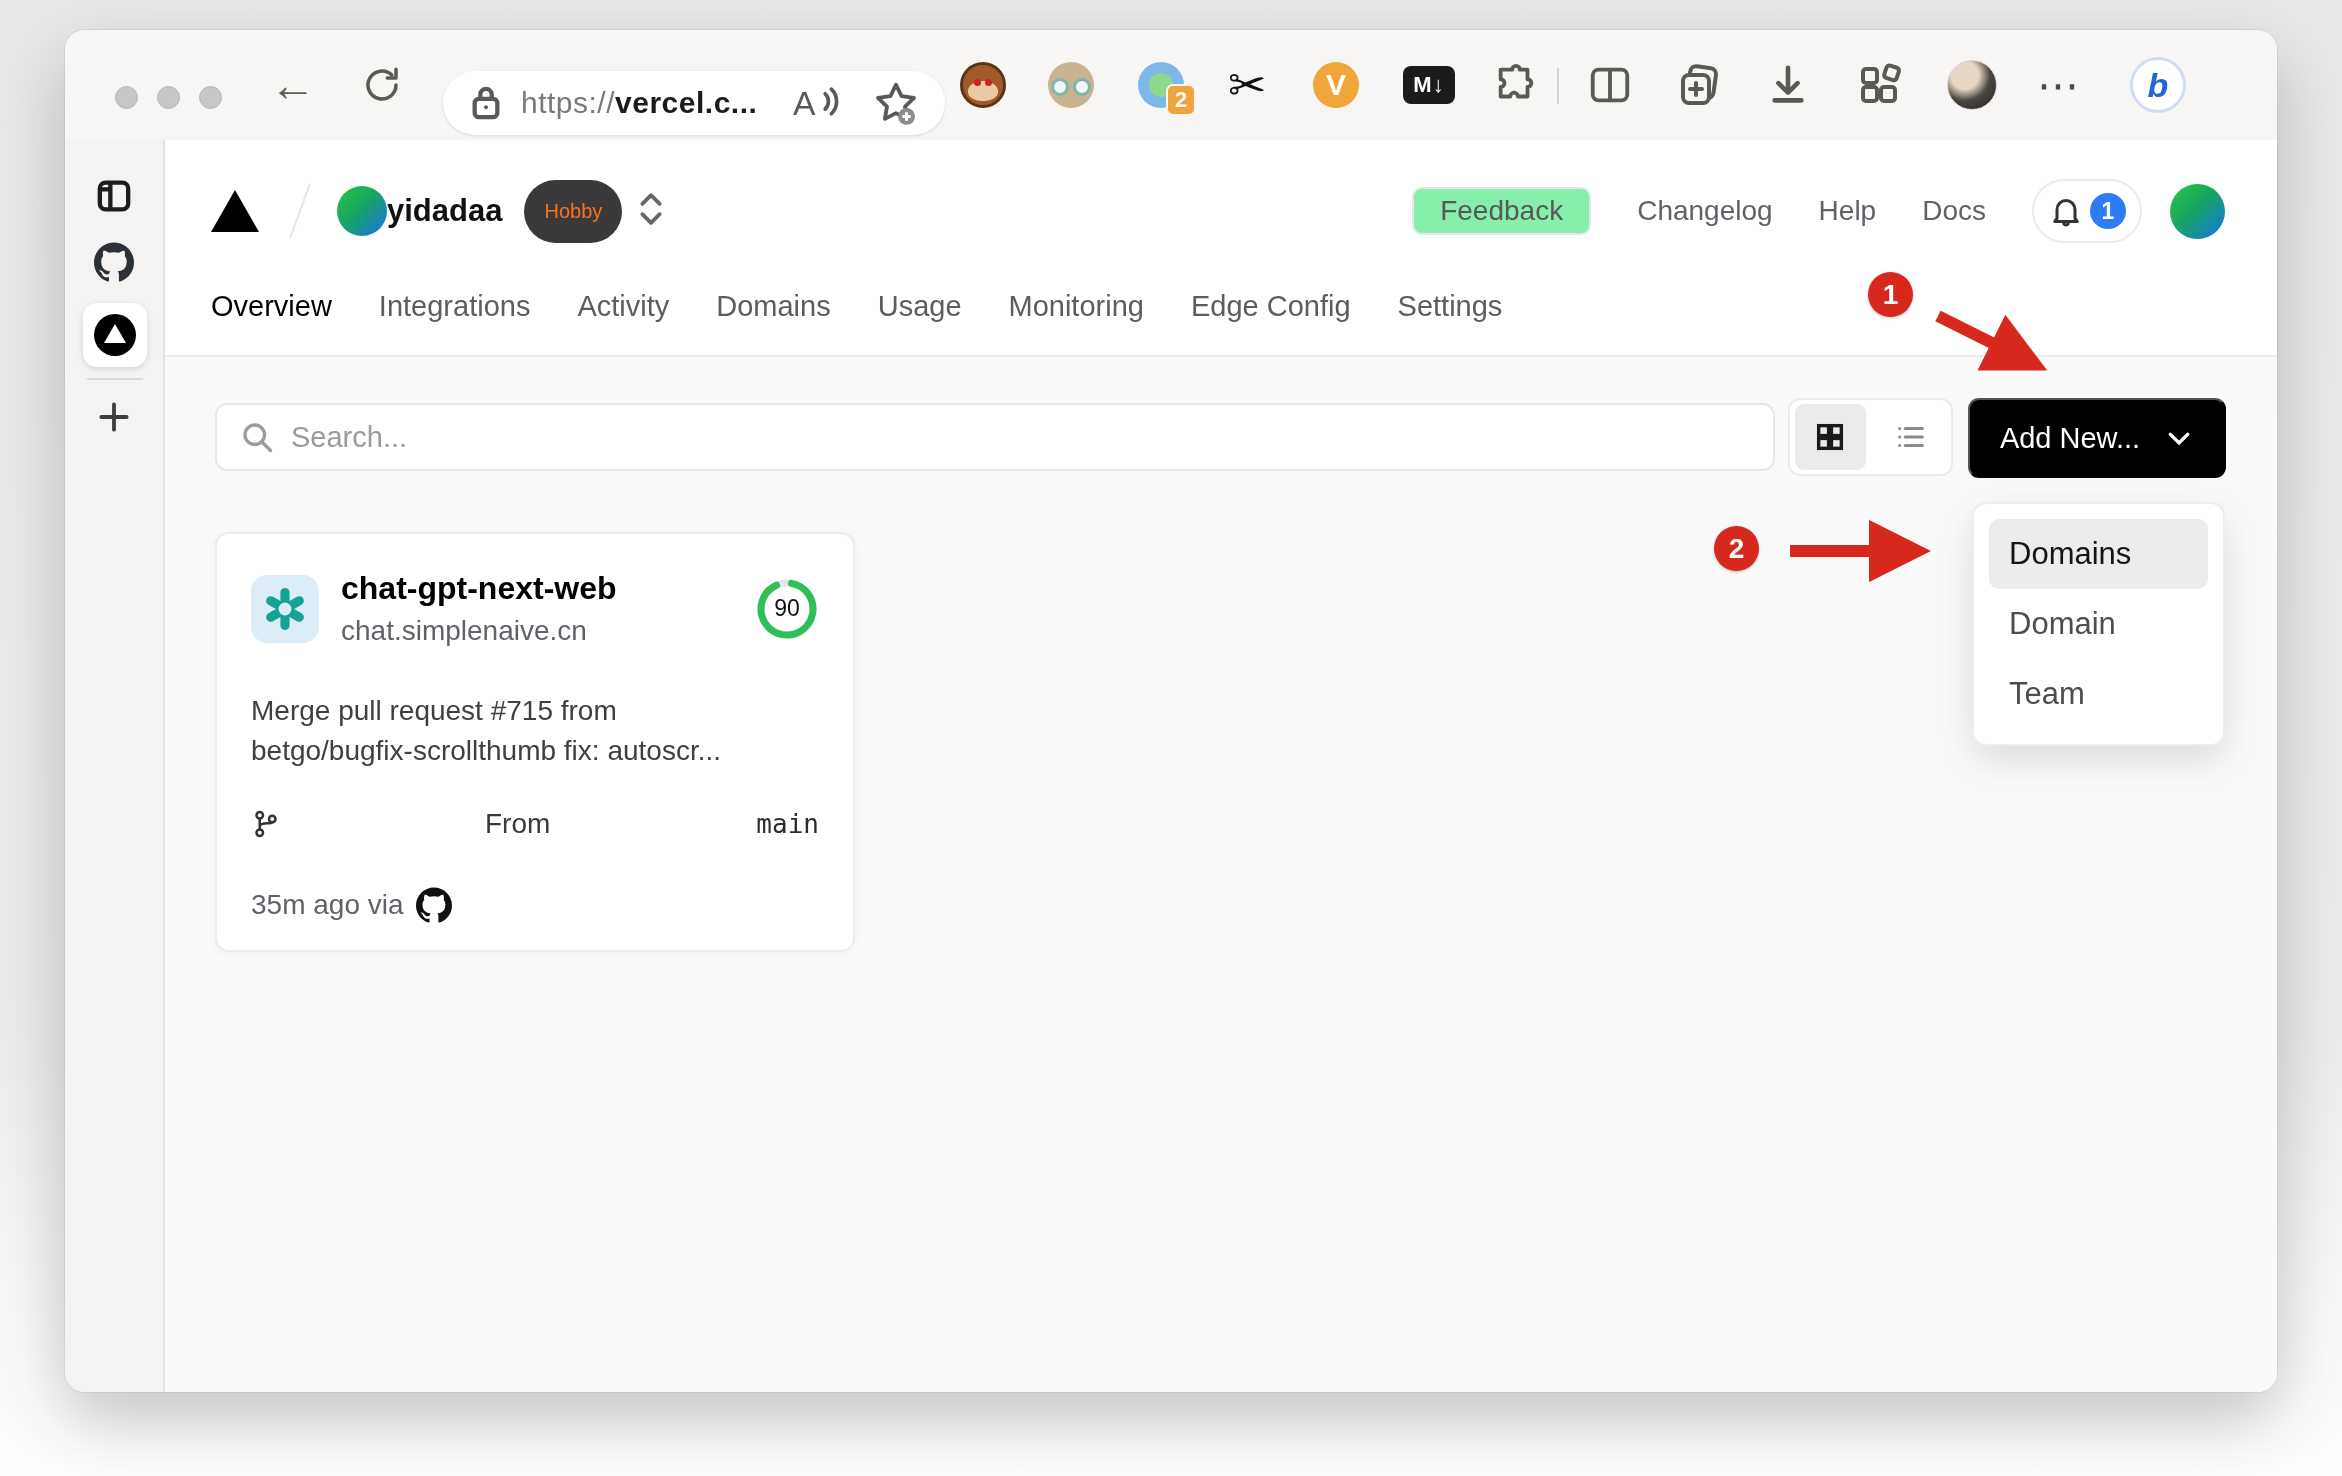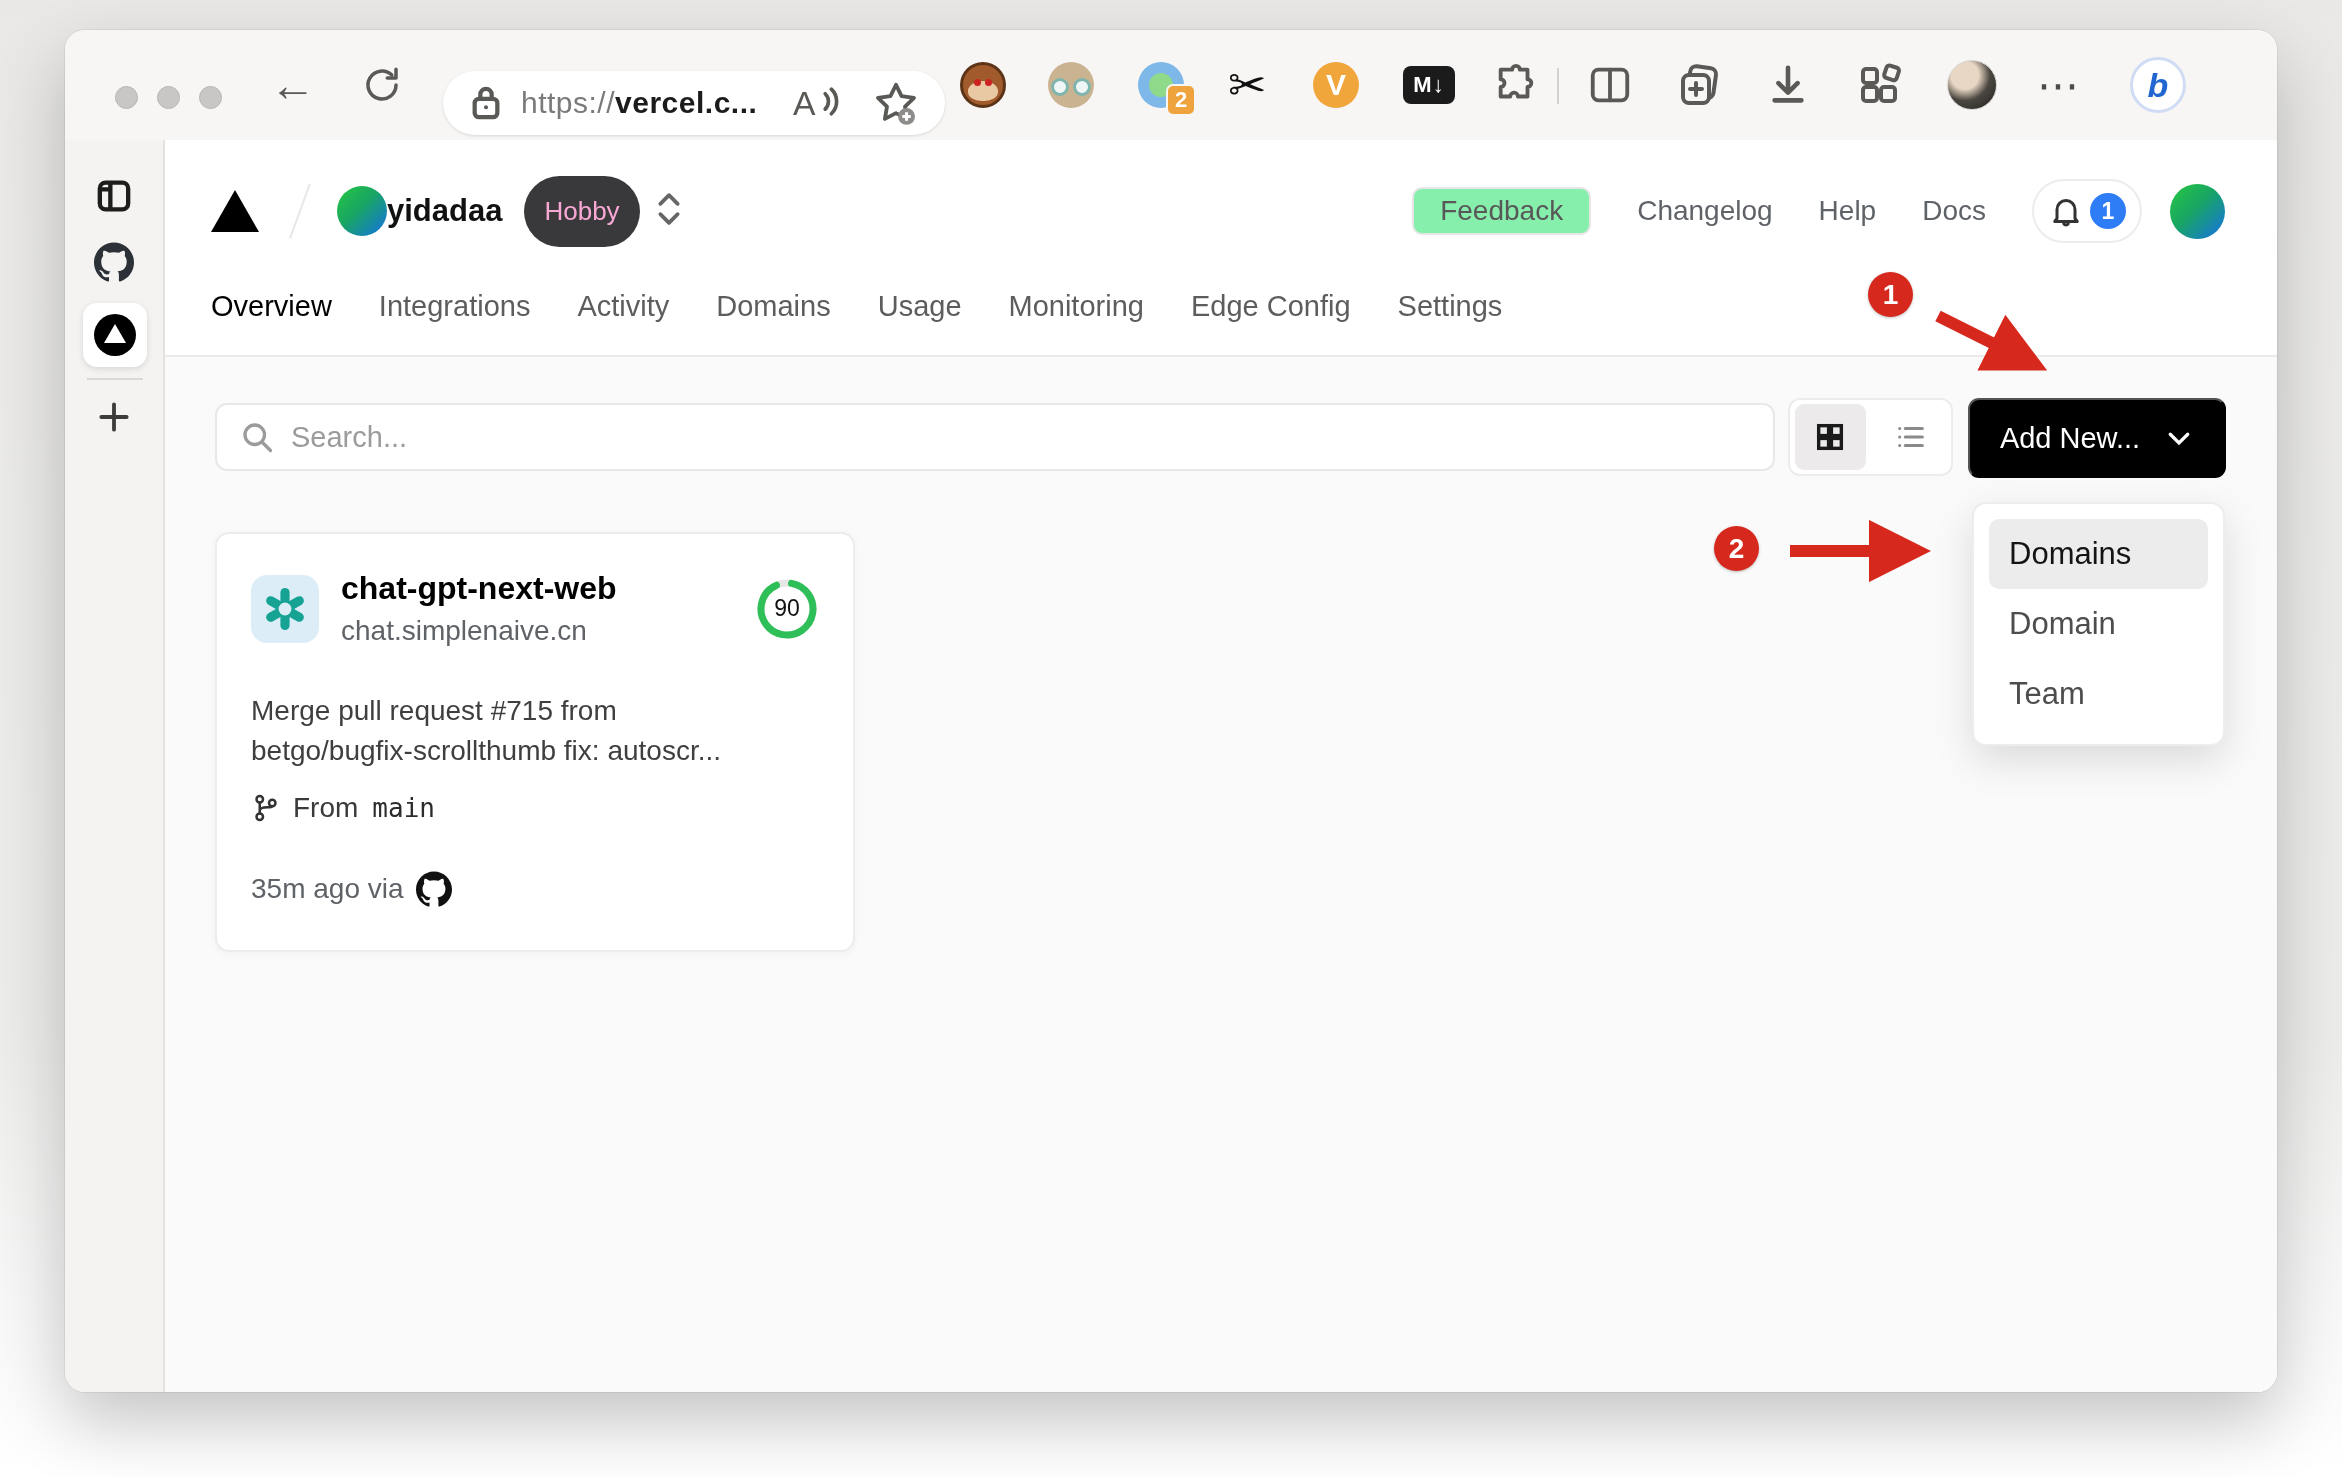--- a/index.html
+++ b/index.html
@@ -40,21 +40,21 @@
   .bs-div { position:absolute; left:22px; top:238px; width:56px; height:2px; background:#dbd9d7; }
 
   
   .webpage { position:absolute; left:100px; top:110px; right:0; bottom:0; background:#fff; }
   .site-header { position:absolute; left:0; top:0; right:0; height:217px; background:#fff; border-bottom:2px solid #ebebeb; }
   .brandrow { position:absolute; left:46px; top:38px; right:52px; height:66px; display:flex; align-items:center; }
   .vtri-l { width:0; height:0; border-left:24px solid transparent; border-right:24px solid transparent; border-bottom:42px solid #000; }
   .slash { width:2px; height:58px; background:#e6e6e6; transform:rotate(20deg); margin:0 36px 0 40px; }
   .team-avatar { width:50px; height:50px; border-radius:50%; background:linear-gradient(135deg,#27c840 0%,#18a564 45%,#1670e6 100%); }
   .team-name { font-size:31px; font-weight:600; color:#111; }
-  .plan-pill { margin-left:22px; background:#39393c; color:#f9a8d4; font-size:26px; font-weight:500; padding:20px 20px; border-radius:999px; }
+  .plan-pill { margin-left:22px; background:#39393c; color:#f97316; font-size:20px; font-weight:500; padding:20px 20px; border-radius:999px; }
   .switcher { margin-left:16px; }
   .hdr-right { margin-left:auto; display:flex; align-items:center; }
   .feedback-btn { border:2px solid #e6e6e6; background:#86efac; border-radius:10px; color:#585858; font-size:28px; padding:6px 26px; }
   .hlink { color:#5f6368; font-size:28px; margin-left:46px; }
   .bell-wrap { margin-left:46px; border:2px solid #ececec; background:#fff; border-radius:999px; height:64px; padding:0 14px;
                display:flex; align-items:center; }
   .bell-badge { width:36px; height:36px; border-radius:50%; background:#2e7df6; color:#fff; font-size:23px; font-weight:600;
                 display:flex; align-items:center; justify-content:center; margin-left:6px; }
   .user-avatar { width:55px; height:55px; border-radius:50%; margin-left:28px;
                  background:linear-gradient(135deg,#27c840 0%,#18a564 45%,#1670e6 100%); }
@@ -82,21 +82,21 @@
   .card { position:absolute; left:50px; top:175px; width:640px; height:420px; background:#fff; border:2px solid #ececec;
           border-radius:14px; box-shadow:0 2px 8px rgba(0,0,0,.04); padding:36px 34px; }
   .card-head { display:flex; align-items:center; }
   .ai-tile { width:68px; height:68px; border-radius:16px; background:#dcedf8; display:flex; align-items:center; justify-content:center; }
   .card-titles { margin-left:22px; }
   .card-name { font-size:32px; font-weight:600; color:#000; }
   .card-domain { font-size:28px; color:#5f6368; margin-top:8px; }
   .ring { margin-left:auto; position:relative; width:64px; height:64px; }
   .ring .score { position:absolute; inset:0; display:flex; align-items:center; justify-content:center; font-size:23px; color:#111; font-weight:500;}
   .commit { margin-top:44px; font-size:28px; color:#3f3f3f; line-height:40px; }
-  .branchrow { margin-top:20px; display:flex; align-items:center; font-size:28px; color:#3a3a3a; }
+  .branchrow { margin-top:36px; display:flex; align-items:center; font-size:28px; color:#3a3a3a;justify-content:space-between; }
   .branch-name { font-family:"DejaVu Sans Mono", monospace; font-size:26px; margin-left:14px; color:#2c2c2c; }
   .metarow { margin-top:46px; display:flex; align-items:center; font-size:28px; color:#5f6368; }
 
   
   .dropdown { position:absolute; left:1807px; top:145px; width:253px; background:#fff; border:2px solid #ededed; border-radius:14px;
               box-shadow:0 14px 40px rgba(0,0,0,.13); padding:15px 15px; }
   .dd-item { font-size:31px; color:#4d4d4d; padding:17px 20px; border-radius:10px; }
   .dd-item.highlight { background:#ececec; color:#141414; }
 
   

